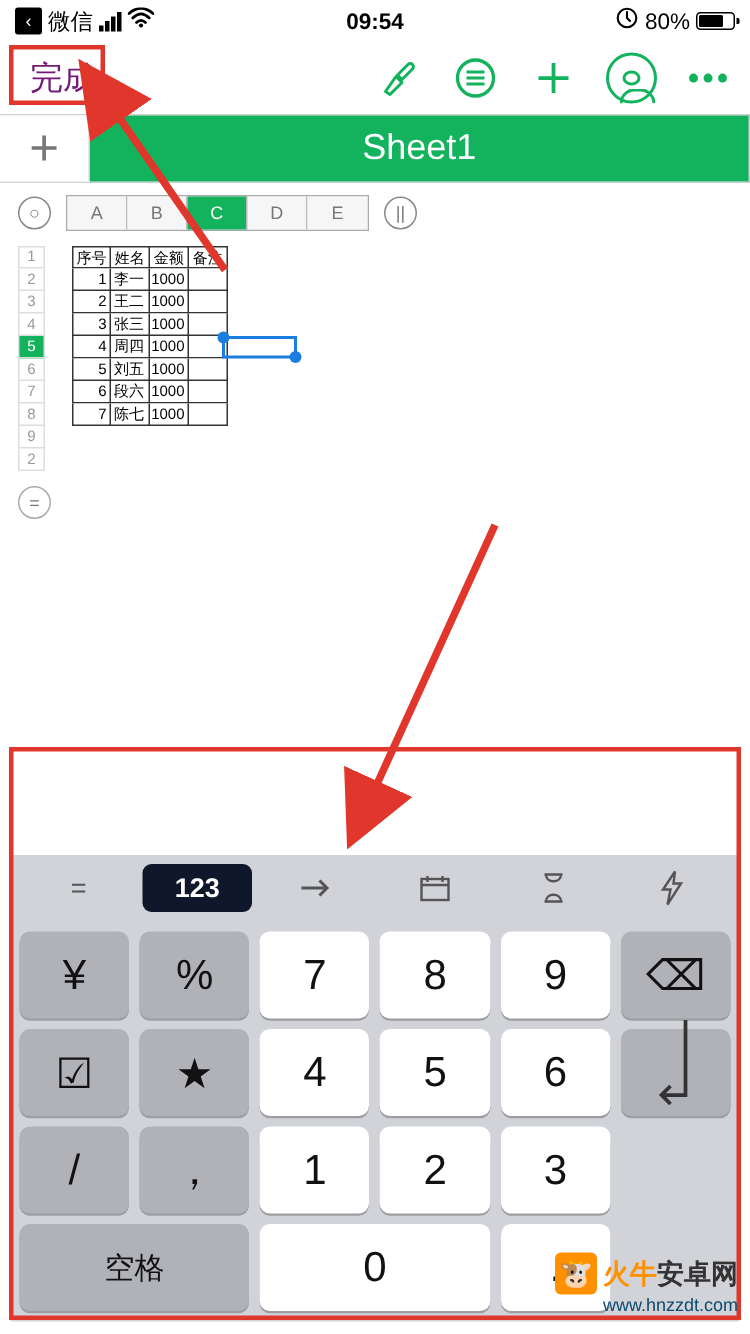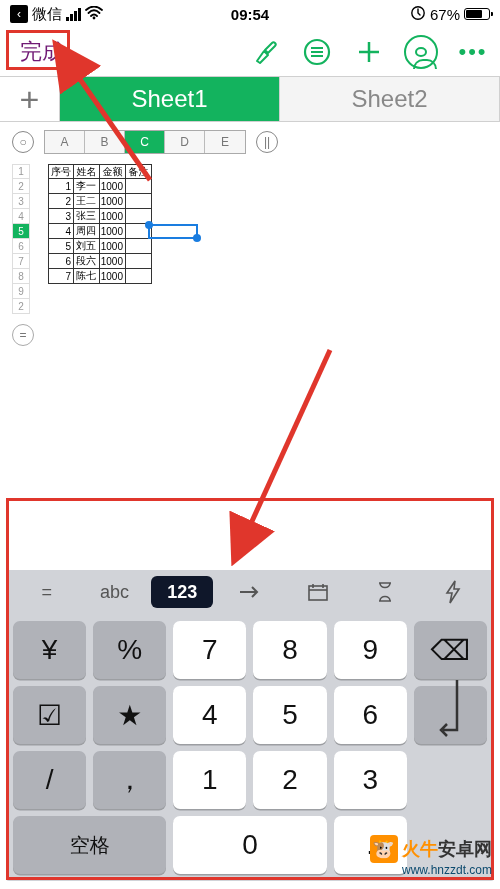--- a/index.html
+++ b/index.html
@@ -274,21 +274,21 @@
     </span>
   </div>
   <span class="status-time">09:54</span>
   <div class="status-right">
     <span>
       <svg width="16" height="16" viewBox="0 0 16 16">
           <circle cx="8" cy="8" r="6.2" stroke="#000" stroke-width="1.4" fill="none"></circle>
           <path d="M8 4 v4 l2 2" stroke="#000" stroke-width="1.4" fill="none" stroke-linecap="round"></path>
         </svg>
     </span>
-    <span>67%</span>
+    <span>80%</span>
     <span class="status-batt-icon">
         <span class="status-batt-fill"></span>
       </span>
   </div>
 </div>
 
 <div class="header">
   <span class="btn-done">完成</span>
   <span class="header-spacer"></span>
   <span class="header-icn">
@@ -314,21 +314,20 @@
     <span class="avatar-circle">
         <span class="avatar-inner"></span>
       </span>
   </span>
   <span class="header-icn" style="color:#13b35e;font-size:22px;letter-spacing:2px">•••</span>
 </div>
 
 <div class="sheet-tabs">
   <div class="sheet-add">+</div>
   <div class="sheet-tab active">Sheet1</div>
-  <div class="sheet-tab inactive">Sheet2</div>
 </div>
 
 <div class="col-hdr-area">
   <span class="circle-ctrl">○</span>
   <div class="col-hdr-row">
     <div class="col-hdr-cell">A</div>
     <div class="col-hdr-cell">B</div>
     <div class="col-hdr-cell sel">C</div>
     <div class="col-hdr-cell">D</div>
     <div class="col-hdr-cell">E</div>
@@ -403,21 +402,20 @@
     <div class="cell-sel" style="left:100px;top:60px;width:50px;height:15px"></div>
   </div>
 </div>
 
 <div class="eq-btn">=</div>
 
 <div class="kb-outer">
   <div class="kb">
     <div class="kb-toolbar">
       <div class="kb-tool">=</div>
-      <div class="kb-tool abc">abc</div>
       <div class="kb-tool selected">123</div>
       <div class="kb-tool">
         <svg width="22" height="18" viewBox="0 0 22 18">
             <path d="M1 9h16M13 4l5 5-5 5" stroke="#555" stroke-width="2" fill="none"></path>
           </svg>
       </div>
       <div class="kb-tool">
         <svg width="22" height="20" viewBox="0 0 22 20">
             <rect x="2" y="4" width="18" height="14" stroke="#555" stroke-width="1.6" fill="none"></rect>
             <line x1="2" y1="8" x2="20" y2="8" stroke="#555" stroke-width="1.6"></line>

